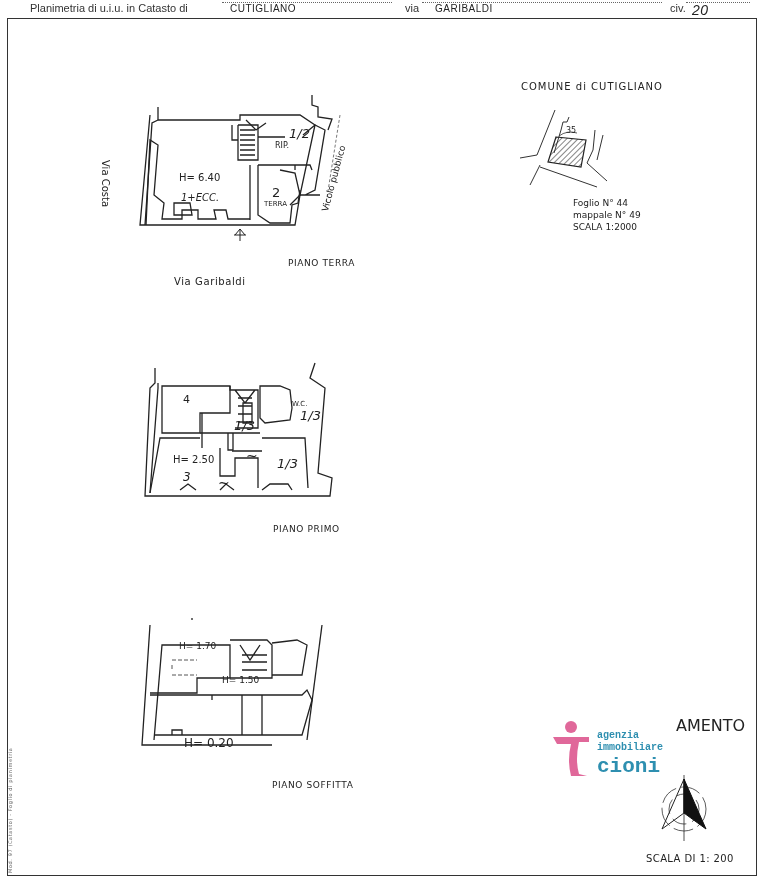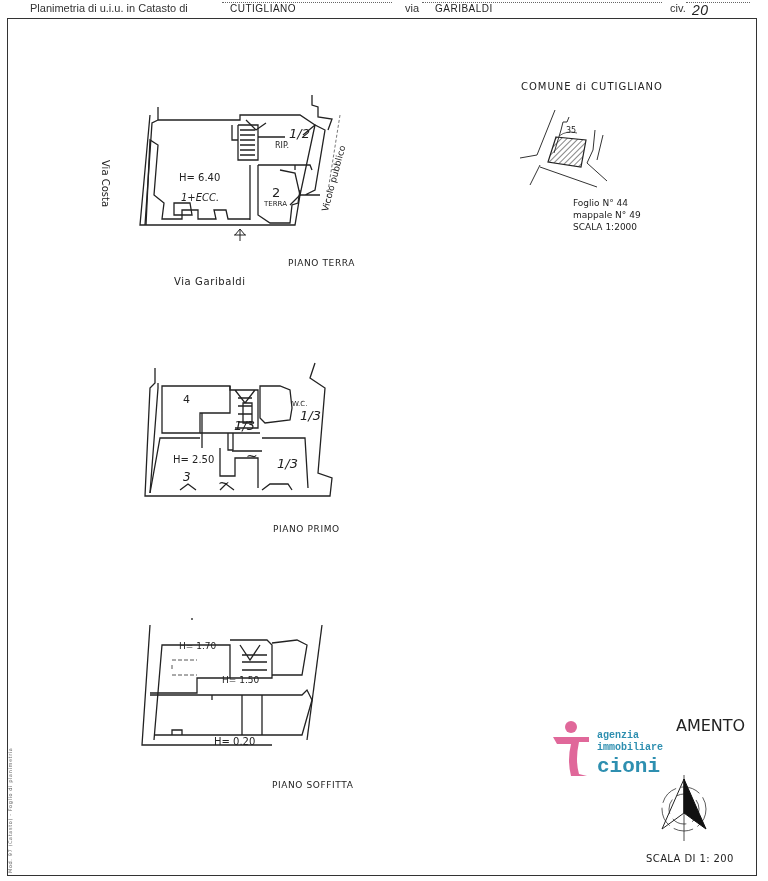--- a/index.html
+++ b/index.html
@@ -129,21 +129,21 @@
     <path d="M8 75 L100 75 M60 75 L70 75 L70 80 M100 75 L100 115 M120 75 L120 115"></path>
     <path d="M100 75 L160 75 L165 70 L170 80 L160 115 L30 115 L30 110 L40 110 L40 115 L12 115"></path>
     <path d="M180 5 L165 120"></path>
   </g>
   <g stroke="#555" stroke-width="1" stroke-dasharray="4,2" fill="none">
     <path d="M30 40 L55 40 M30 45 L30 50 M30 55 L55 55"></path>
   </g>
 </svg>
 <div class="abs scribble" style="left:179px;top:641px;font-size:9px">H= 1.70</div>
 <div class="abs scribble" style="left:222px;top:675px;font-size:9px">H= 1.50</div>
-<div class="abs scribble" style="left:214px;top:736px;font-size:10px">H= 0.20</div>
+<div class="abs scribble" style="left:184px;top:736px;font-size:12px">H= 0.20</div>
 <div class="abs label" style="left:272px;top:780px">PIANO SOFFITTA</div>
 
 <div class="abs" style="left:553px;top:720px;width:130px;height:60px">
   <svg style="left:0;top:0" width="45" height="58" viewBox="0 0 45 58">
     <circle cx="18" cy="7" r="6" fill="#e0689a"></circle>
     <path d="M0 17 L20 17 L36 17 L36 22 L26 22 Q22 40 26 54 L34 56 L18 56 Q14 40 18 24 L4 24 Z" fill="#e0689a"></path>
   </svg>
   <div class="abs logo-text" style="left:44px;top:11px;font-size:10px">agenzia</div>
   <div class="abs logo-text" style="left:44px;top:23px;font-size:10px">immobiliare</div>
   <div class="abs logo-text" style="left:44px;top:36px;font-size:21px">cioni</div>

